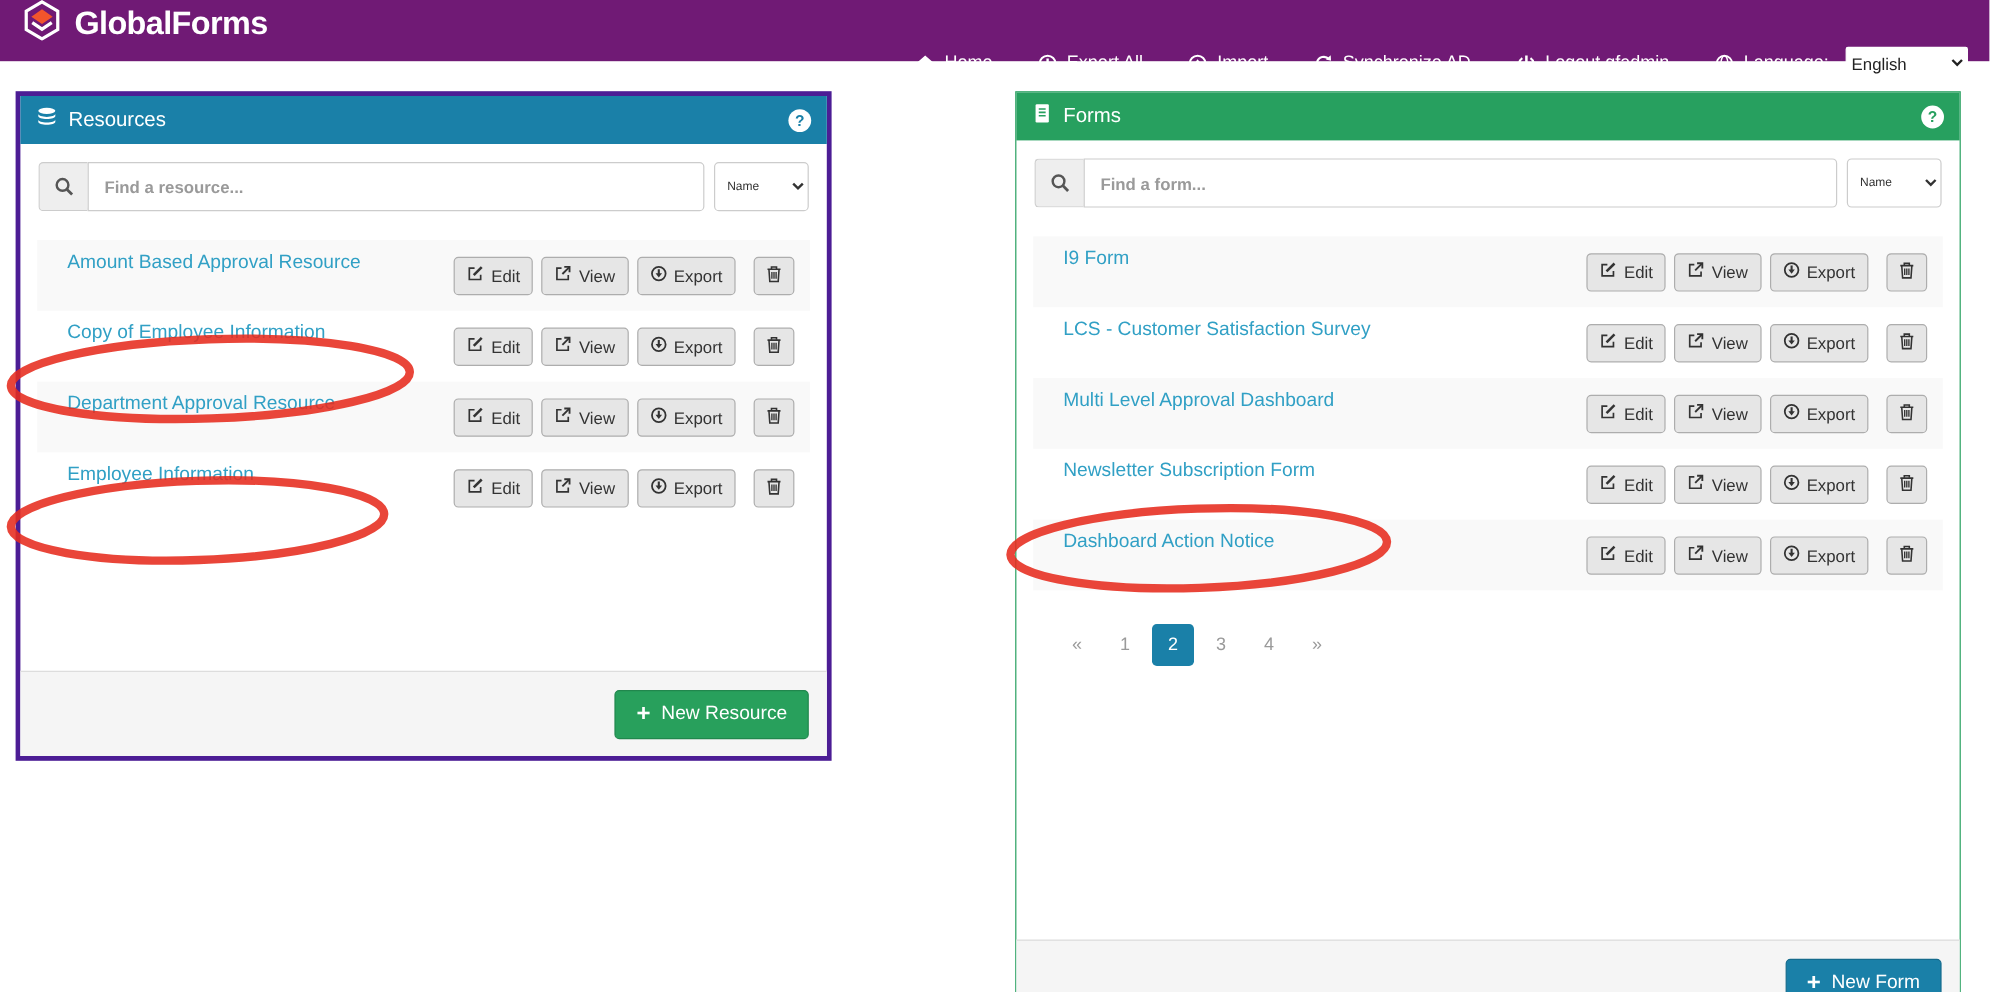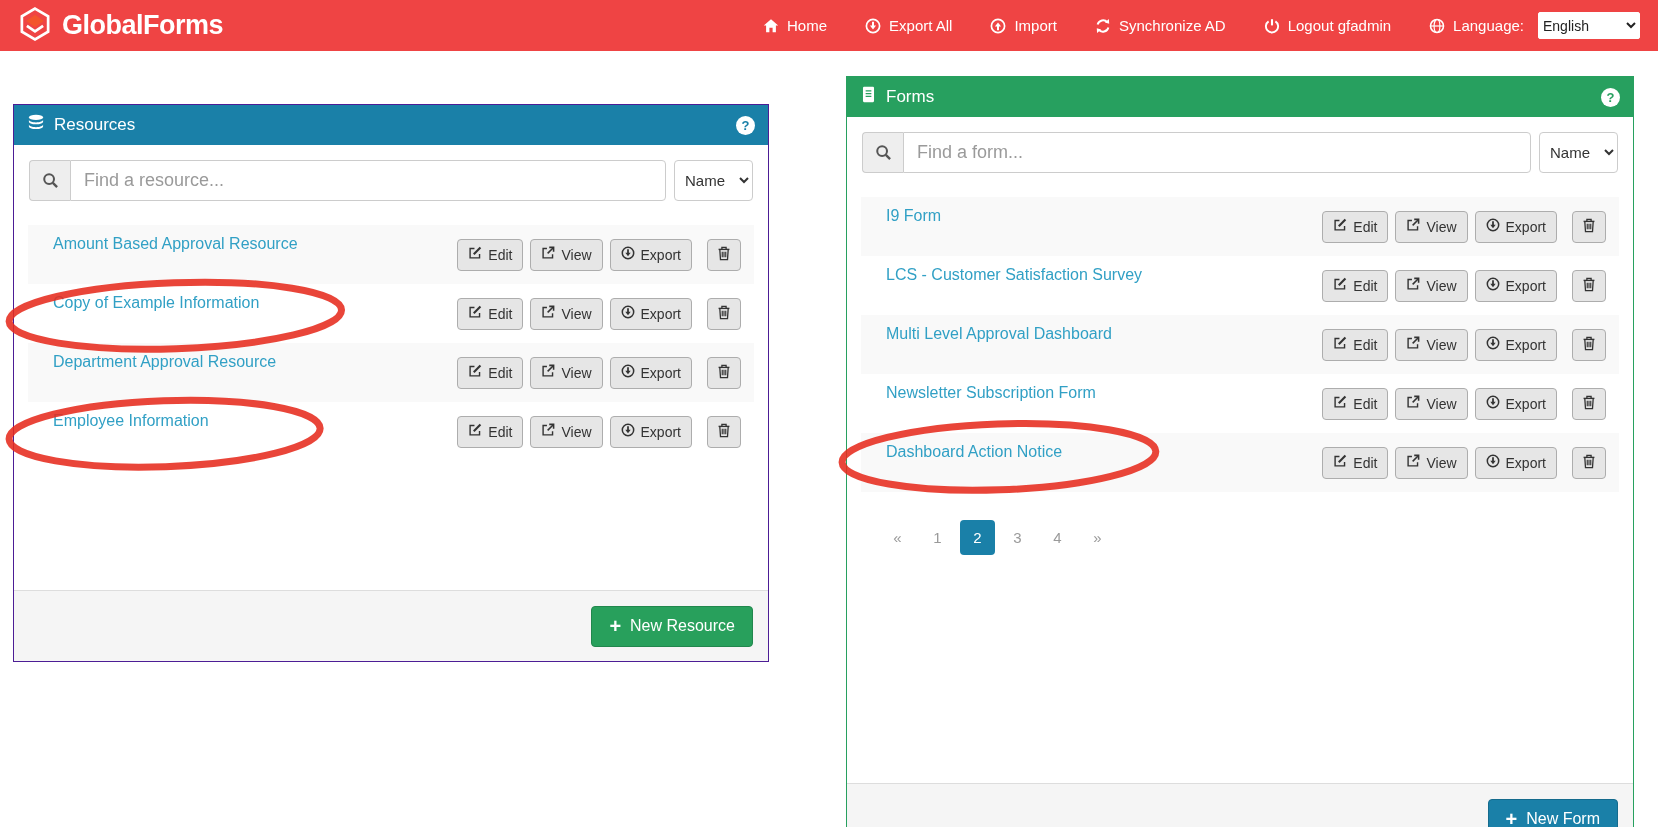--- a/index.html
+++ b/index.html
@@ -7,37 +7,37 @@
   body {
     position: relative;
     font-family: "Liberation Sans", sans-serif;
     background: #fff;
     overflow: hidden;
   }
 
   
   .navbar {
     position: absolute; top: 0; left: 0; width: 1658px; height: 51px;
-    background: #ef4444; display: flex; align-items: center;
-    padding: 0 18px; color: #fff;
+    background: #701a75; display: flex; align-items: flex-start;
+    padding: 0 18px; color: #fff; flex-direction: column;
   }
   .brand { display: flex; align-items: center; gap: 10px; }
   .brand-text { font-size: 27px; font-weight: 700; letter-spacing: -0.5px; }
   .nav-menu { margin-left: auto; display: flex; align-items: center; gap: 38px; }
   .nav-item { display: flex; align-items: center; gap: 8px; font-size: 15px; color: #fff; cursor: pointer; white-space: nowrap; }
   .nav-item svg { display: block; }
   .lang-select {
     width: 102px; height: 27px; font-size: 14px; border-radius: 2px;
     border: 1px solid #fff; background: #fff; color: #222; margin-left: -24px;
     font-family: "Liberation Sans", sans-serif;
   }
 
   
   .panel { position: absolute; background: #fff; }
-  .panel-resources { left: 13px; top: 76px; width: 756px; height: 558px; border: 1px solid #4c1d95; margin-top: 28px; }
+  .panel-resources { left: 13px; top: 76px; width: 680px; height: 558px; border: 4px solid #4c1d95; }
   .panel-forms { left: 846px; top: 76px; width: 788px; height: 779px; border: 1px solid #27a05f; }
 
   .panel-header { height: 40px; display: flex; align-items: center; gap: 9px; padding: 0 13px; color: #fff; font-size: 17px; }
   .panel-header.blue  { background: #1a80a8; }
   .panel-header.green { background: #27a05f; }
   .help-badge {
     margin-left: auto; width: 19px; height: 19px; border-radius: 50%;
     background: #fff; display: flex; align-items: center; justify-content: center;
     font-size: 13px; font-weight: 700; cursor: pointer;
   }
@@ -54,26 +54,27 @@
 
   
   .search-row { display: flex; align-items: stretch; margin-bottom: 24px; }
   .input-group { flex: 1; display: flex; }
   .input-addon {
     width: 41px; background: #eee; border: 1px solid #ccc; border-right: 0;
     border-radius: 4px 0 0 4px; display: flex; align-items: center; justify-content: center;
   }
   .search-input {
     flex: 1; height: 41px; border: 1px solid #ccc; border-radius: 0 4px 4px 0;
-    padding: 0 13px; font-size: 18px; color: #333; outline: none;
+    padding: 0 13px; font-size: 14px; color: #333; outline: none;
     font-family: "Liberation Sans", sans-serif;
+    font-weight: bold;
   }
   .search-input::placeholder { color: #9a9a9a; }
   .sort-select {
-    margin-left: 8px; width: 79px; height: 41px; font-size: 15px; color: #333;
+    margin-left: 8px; width: 79px; height: 41px; font-size: 10px; color: #333;
     border: 1px solid #ccc; border-radius: 4px; background: #fff; padding: 0 6px;
     font-family: "Liberation Sans", sans-serif;
   }
 
   
   .item-list { margin: 0 -1px; }
   .item-row { display: flex; min-height: 59px; padding: 10px 13px 10px 25px; }
   .item-row:nth-child(odd) { background: #f9f9f9; }
   .item-link { font-size: 16px; color: #31a0c5; text-decoration: none; }
   .row-actions { margin-left: auto; display: flex; align-items: center; gap: 7px; }
@@ -261,21 +262,21 @@
             <path d="M5.6 3.6 V1.6 H10.4 V3.6" stroke="#333" stroke-width="1.5"></path>
             <path d="M3.2 4 L4 15.4 H12 L12.8 4" stroke="#333" stroke-width="1.5"></path>
             <path d="M6 6.4 V12.8 M8 6.4 V12.8 M10 6.4 V12.8" stroke="#333" stroke-width="1.3"></path>
           </svg>
         </span>
       </button>
     </div>
   </div>
 
   <div class="item-row">
-    <a href="#" class="item-link">Copy of Example Information</a>
+    <a href="#" class="item-link">Copy of Employee Information</a>
     <div class="row-actions">
       <button class="btn">
         <span>
           <svg width="14" height="14" viewBox="0 0 16 16" fill="none">
             <path d="M13.2 9 V13.6 H2.4 V2.8 H7.4" stroke="#333" stroke-width="1.6"></path>
             <path d="M6.6 9.4 L14.2 1.8" stroke="#333" stroke-width="2.4"></path>
           </svg>
         </span>
         <span>Edit</span>
       </button>

